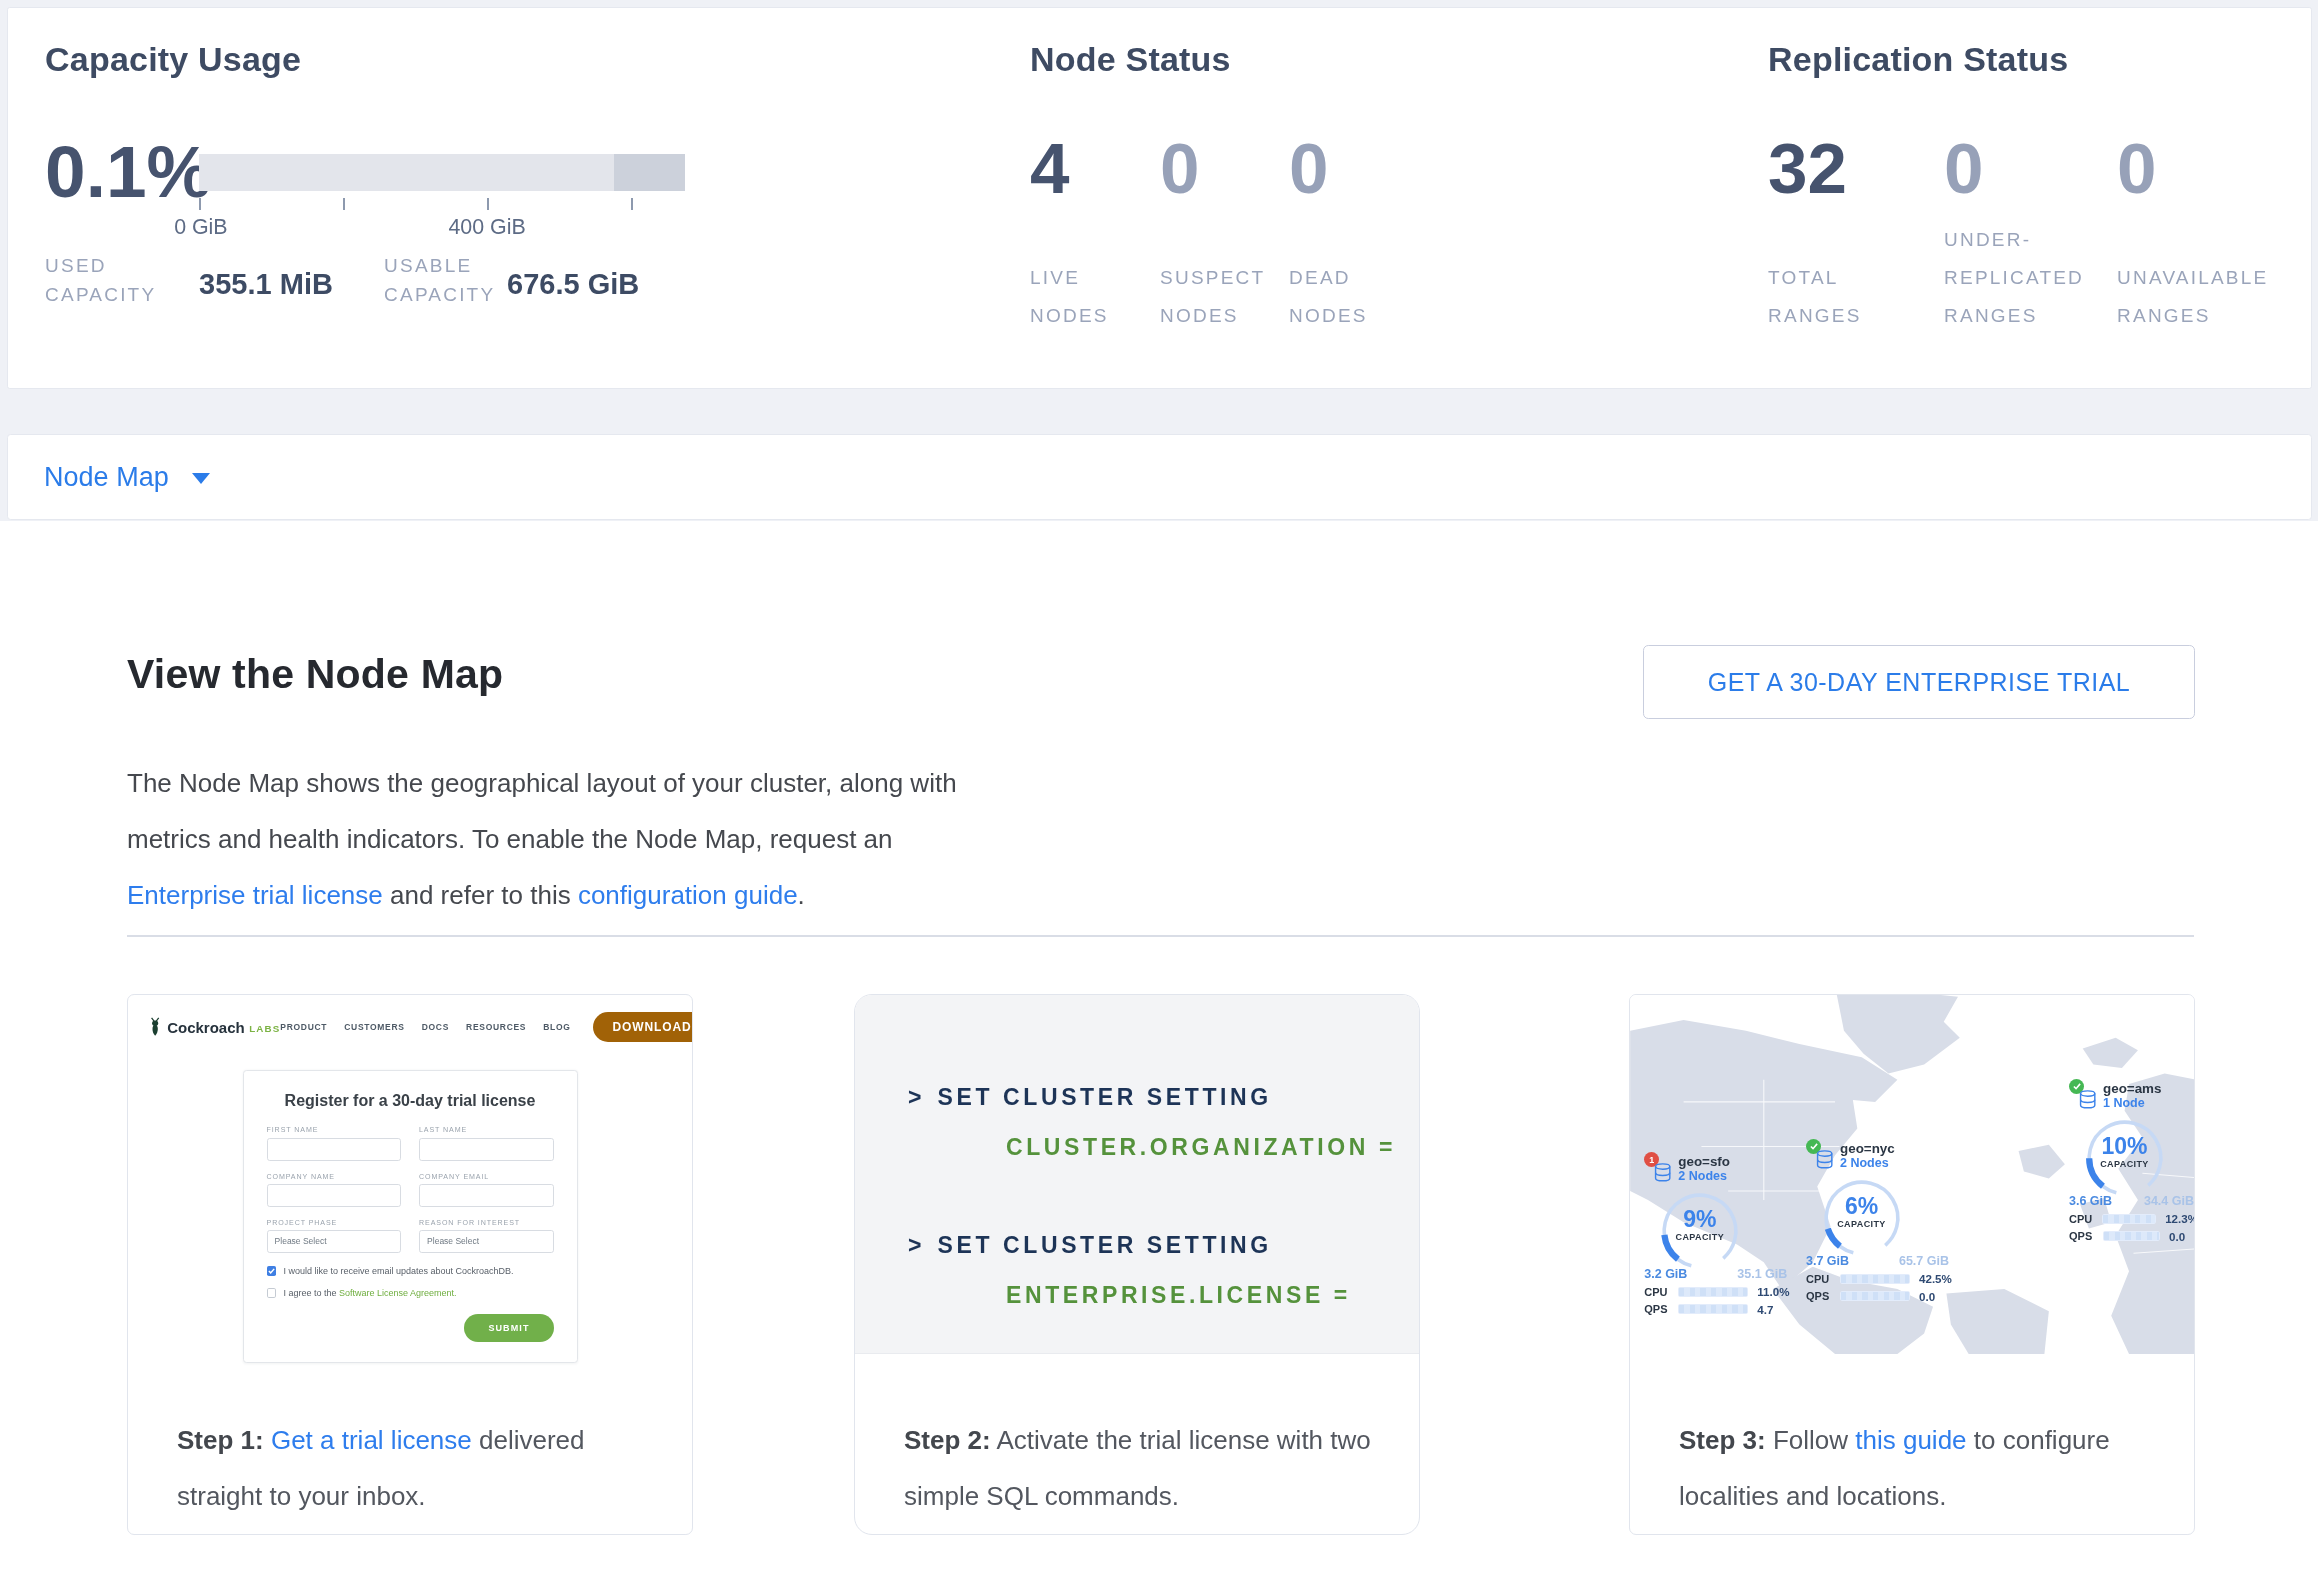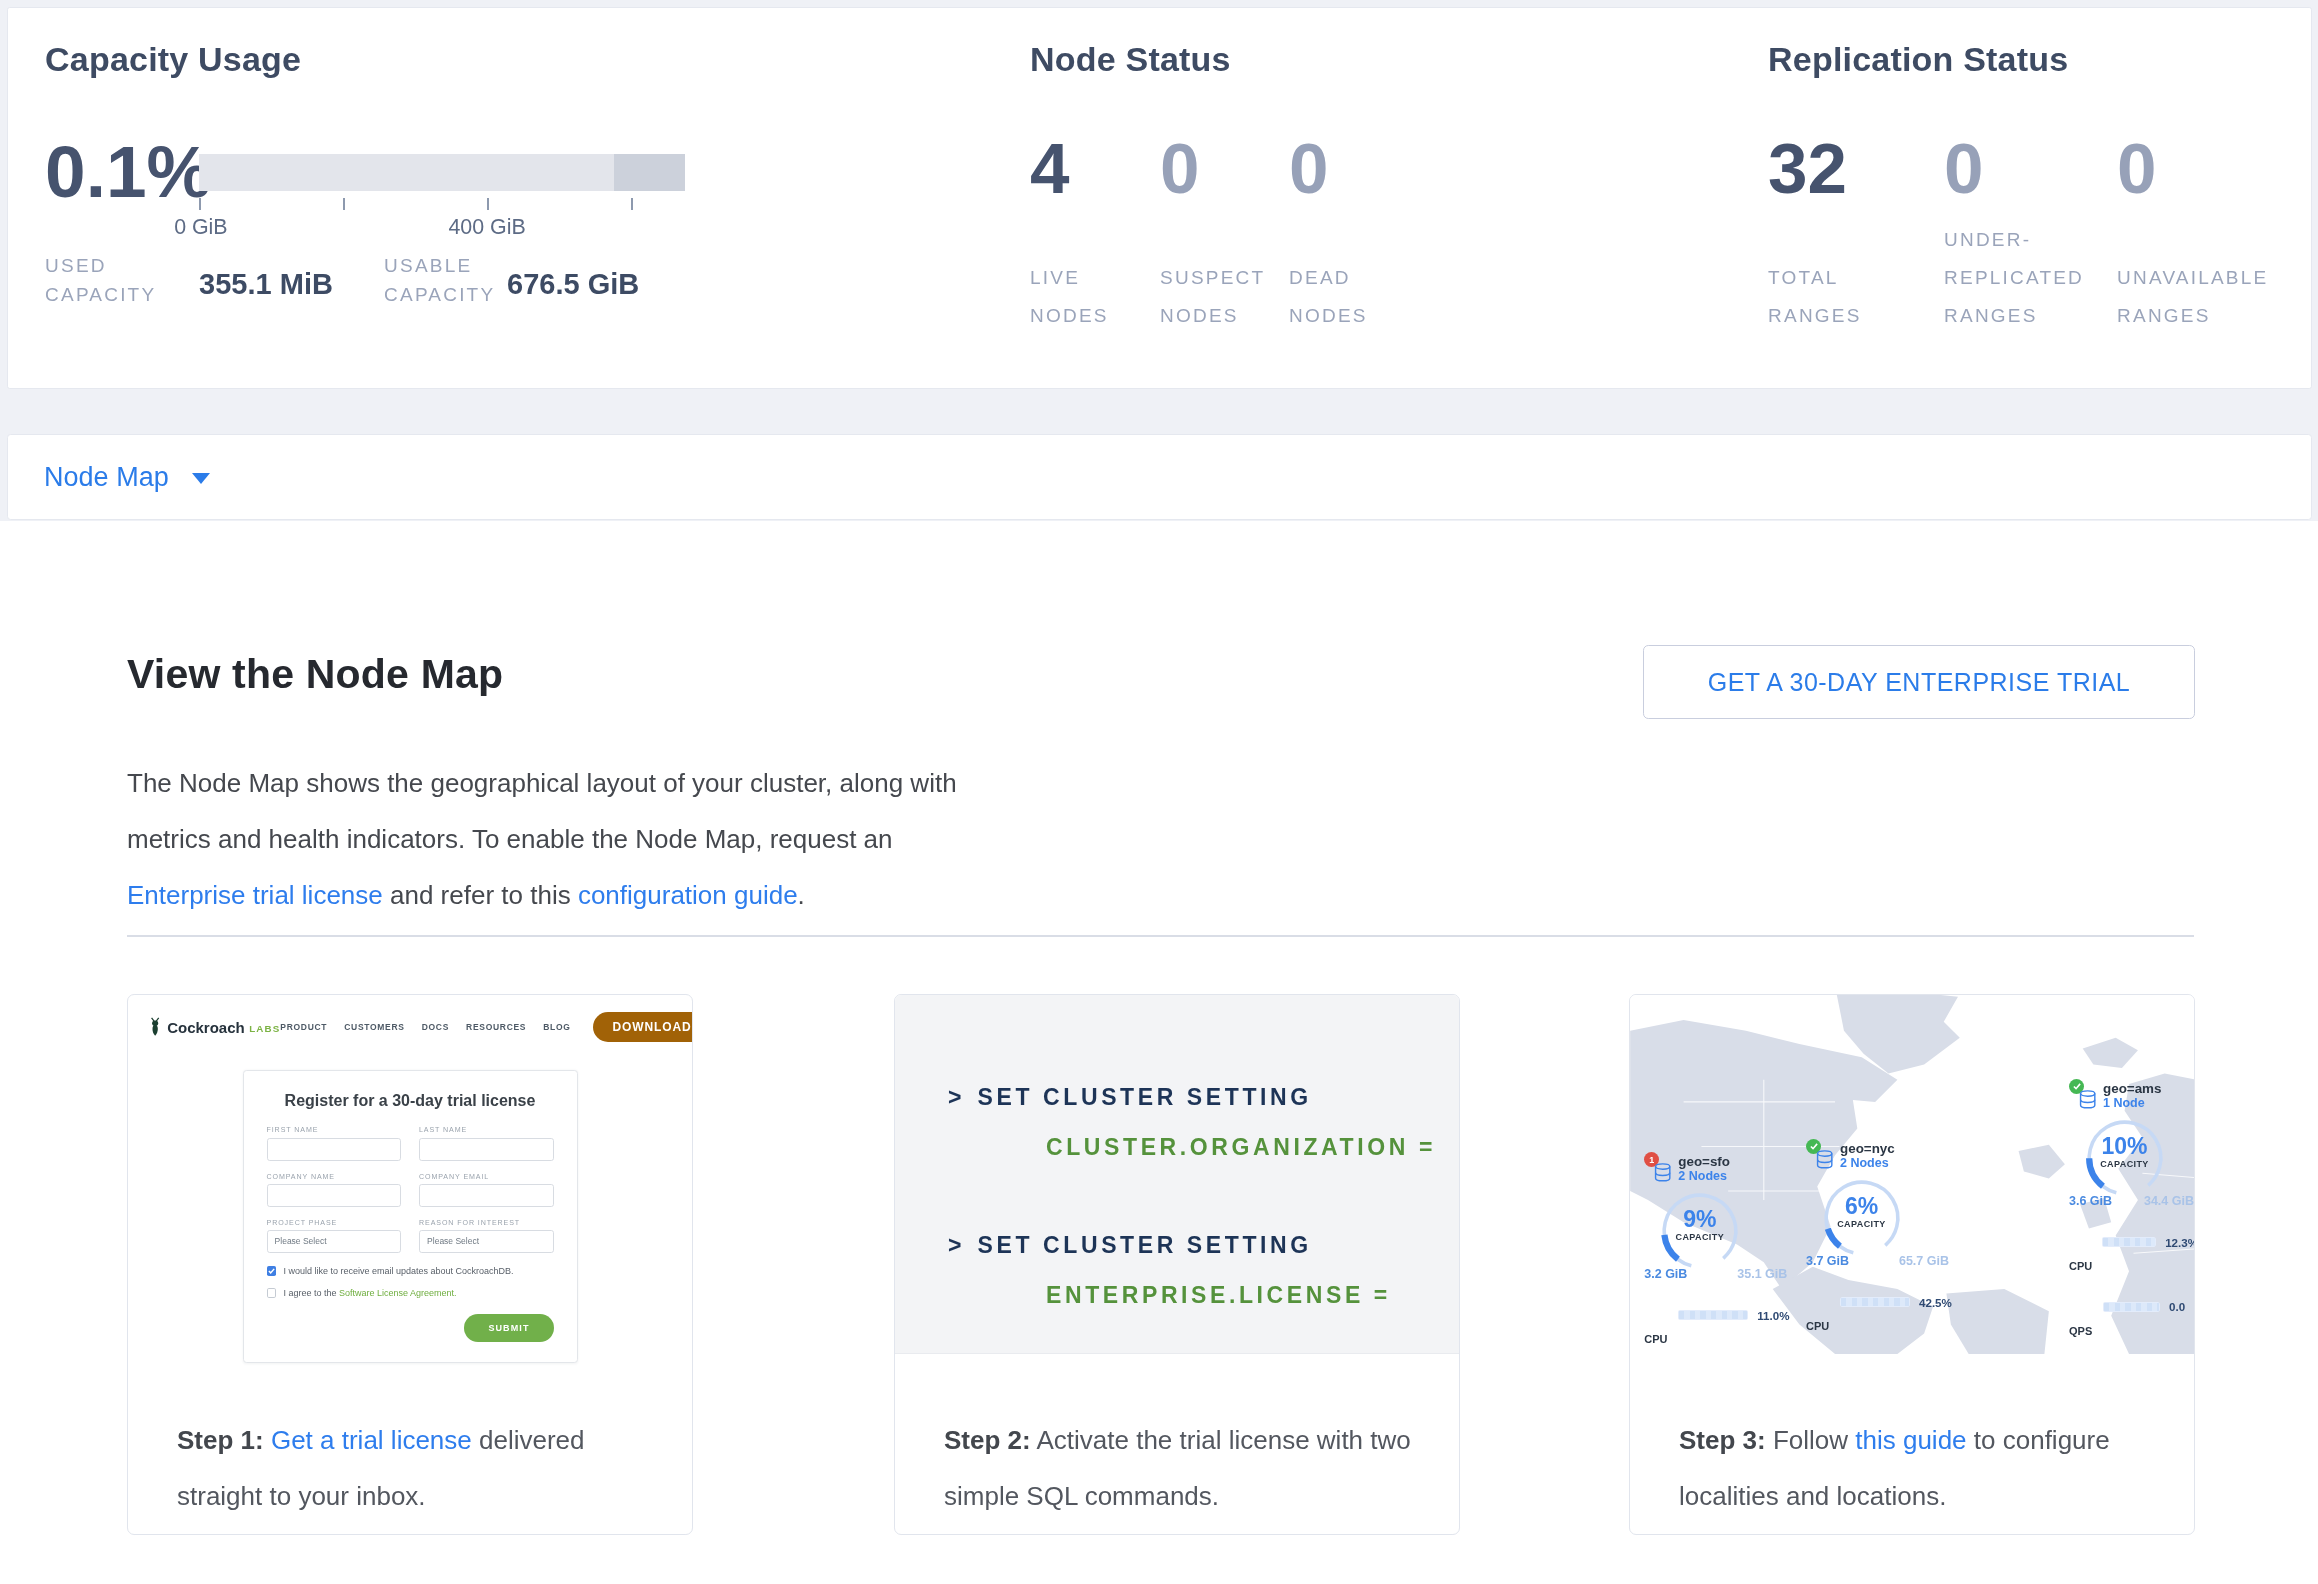--- a/index.html
+++ b/index.html
@@ -40,21 +40,21 @@
   #hero-para a, .step-link { color:#2e7ded; text-decoration:none; cursor:pointer; }
   #trial-button { position:absolute; left:1643px; top:124px; width:552px; height:74px; background:#fff;
                   border:1.8px solid #c9cede; border-radius:5.3px; color:#2b7ce9; font-size:25px; letter-spacing:0.5px;
                   font-weight:500; display:flex; align-items:center; justify-content:center; cursor:pointer;
                   font-family:"Liberation Sans","DejaVu Sans",sans-serif; }
   #divider { position:absolute; left:127px; top:414px; width:2067px; height:1.8px; background:#d9dde6; }
 
   
   .card { position:absolute; top:473px; width:566px; height:541px; background:#fff;
           border:0.9px solid #e1e5ed; border-radius:7.1px; overflow:hidden; }
-  #card-1 { left:127px; } #card-2 { left:894px; } #card-3 { left:1629px; }
+  #card-1 { left:127px; } #card-2 { left:854px;border-radius:18px; } #card-3 { left:1629px; }
   .caption { position:absolute; left:49px; right:34px; top:417px; font-size:26px; line-height:56px; color:#53575f; }
   .step-label { font-weight:700; color:#43474d;margin-top:11px; }
 
   
   .ms-header { display:flex; align-items:center; padding:14.3px 19.6px 0 19.6px; height:50px; }
   .ms-brand { display:flex; align-items:center; }
   .ms-brand-name { font-size:15px; font-weight:800; color:#26323c; margin-left:5.3px; }
   .ms-brand-suffix { font-size:9.8px; font-weight:700; color:#7cb344; letter-spacing:1.1px; margin-left:4.5px; margin-top:2.7px; }
   .ms-nav { margin-left:auto; display:flex; align-items:center; gap:17px; }
   .ms-nav-item { font-size:8.5px; font-weight:700; color:#4e5a66; letter-spacing:0.7px; }
@@ -100,21 +100,21 @@
   .m-names { position:absolute; left:34px; top:1.8px; line-height:15px; white-space:nowrap; }
   .m-name { font-size:13.4px; font-weight:700; color:#2b3644; }
   .m-nodes { font-size:12.5px; font-weight:700; color:#3c83ea; }
   .m-gauge { position:relative; width:86px; height:86px; margin:1.8px 0 0 12.5px; }
   .m-gauge-text { position:absolute; left:0; top:19.6px; width:86px; text-align:center; }
   .m-pct { font-size:23px; font-weight:700; color:#3c83ea; line-height:25px; }
   .m-cap { font-size:9px; font-weight:700; color:#2b3644; letter-spacing:0.4px; }
   .m-range { display:flex; justify-content:space-between; width:143px; margin-top:-7.1px; font-size:12.5px; font-weight:700; }
   .m-range .lo { color:#4a8ae0; } .m-range .hi { color:#a9c3e8; }
   .m-row { display:flex; align-items:center; margin-top:4.5px; }
-  .m-row-label { width:34px; font-size:11px; font-weight:700; color:#2b3644;margin-top:48px; }
+  .m-row-label { width:34px; font-size:11px; font-weight:700; color:#2b3644; }
   .spark { width:70px; height:9.8px; border-radius:1.8px; background:linear-gradient(#d9e6f9,#d9e6f9) , #e7eefb;
            background:repeating-linear-gradient(90deg,#cfe0f7 0 5.3px,#dde9fa 5.3px 10.7px); border:0.9px solid #e3ecfb; }
   .m-row-val { margin-left:9px; font-size:11.6px; font-weight:700; color:#2f4a73; }
 </style>
 </head>
 <body>
 
 <div id="top-card">
 
   <div class="stat-title" style="left:37px">Capacity Usage</div>

